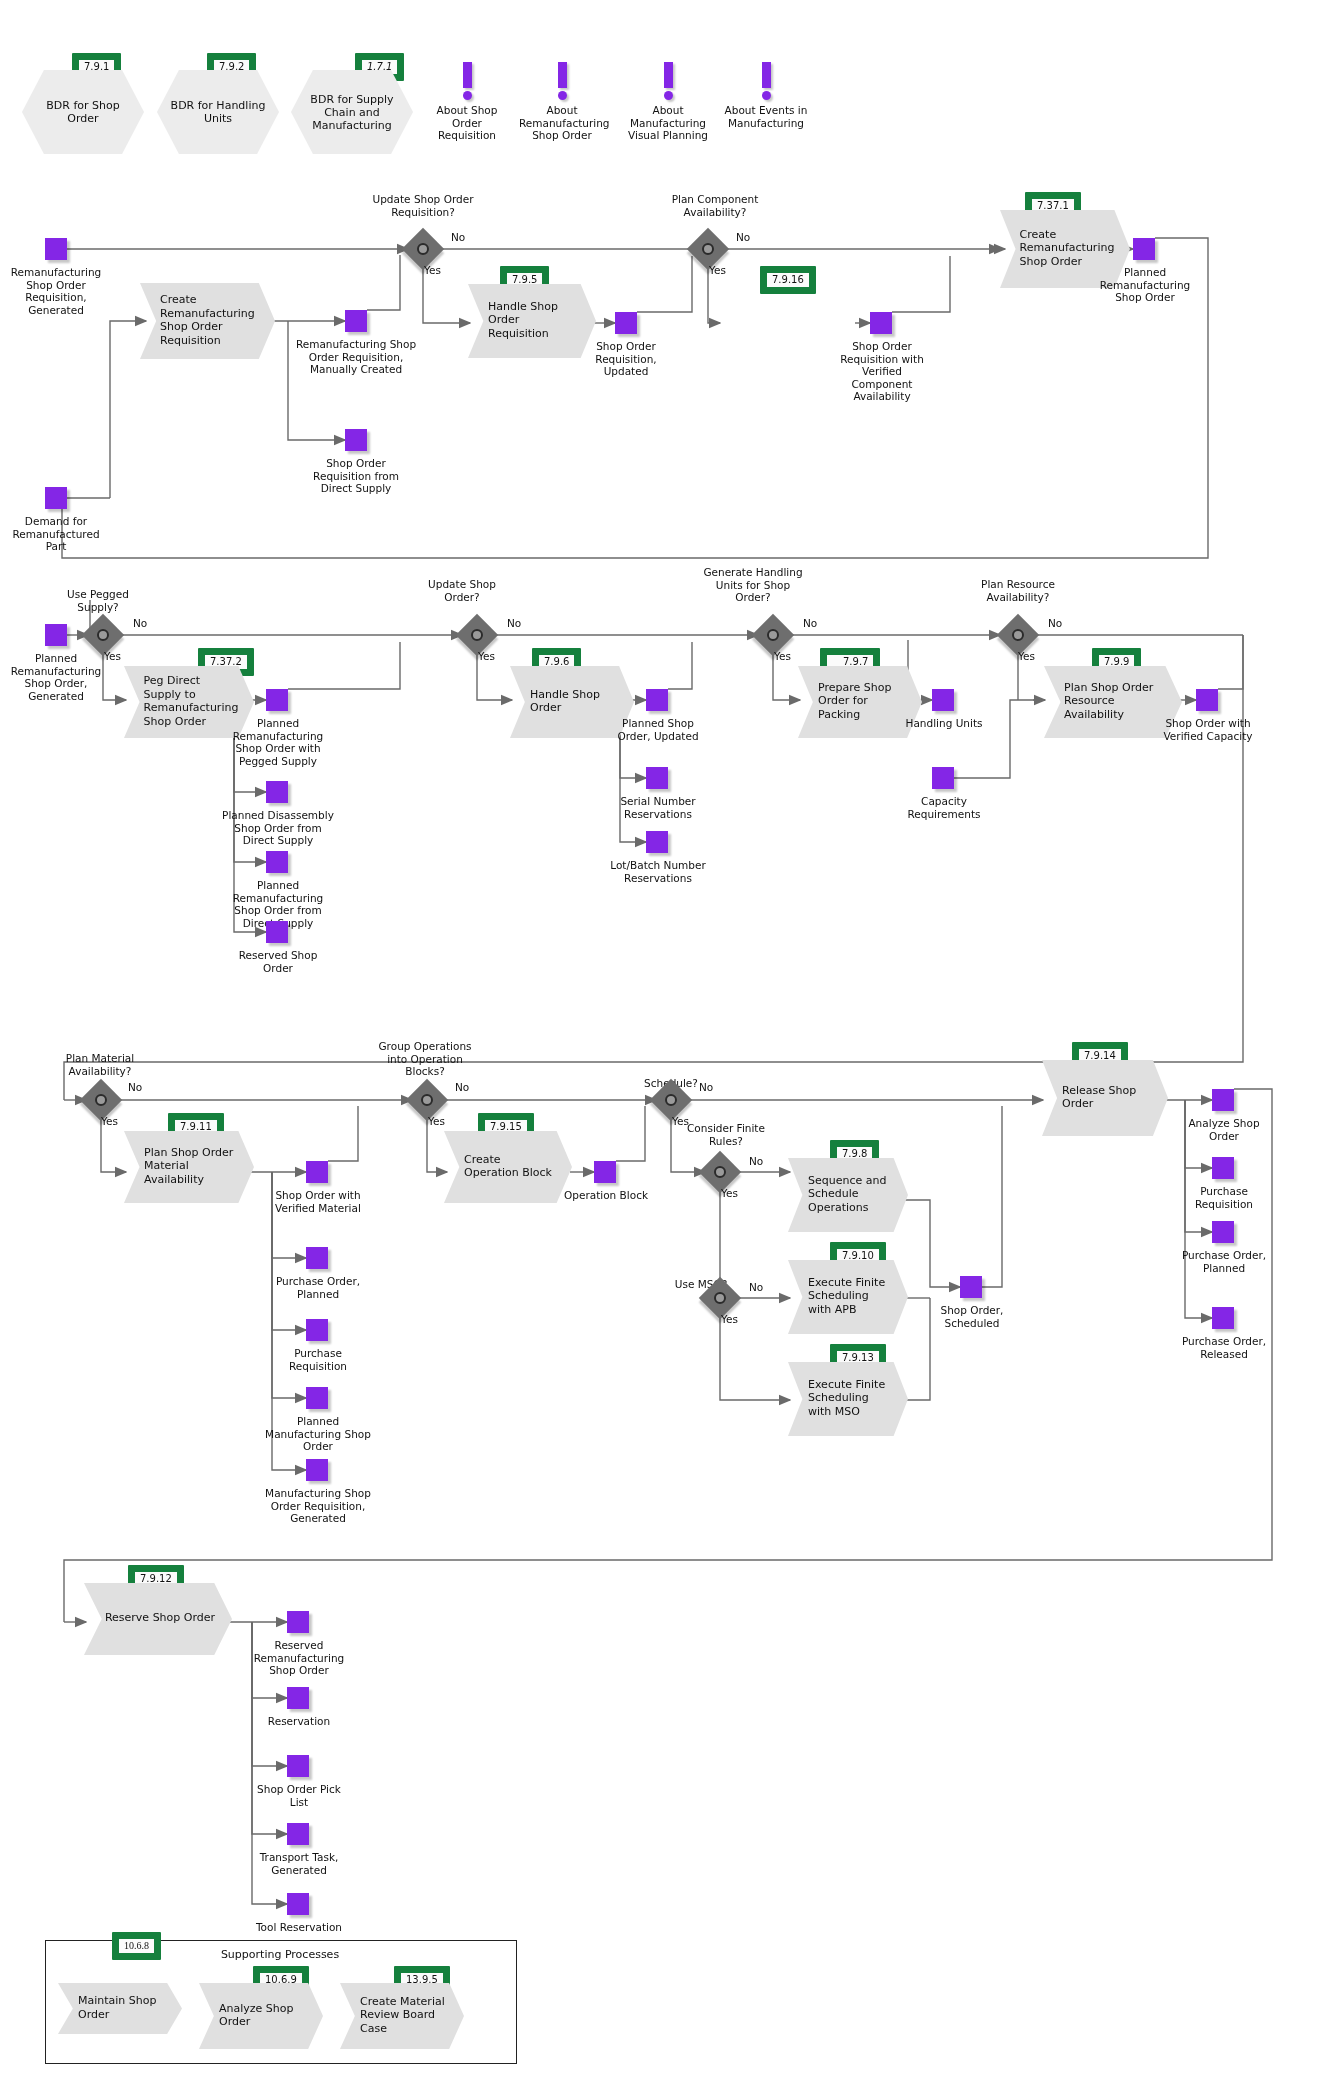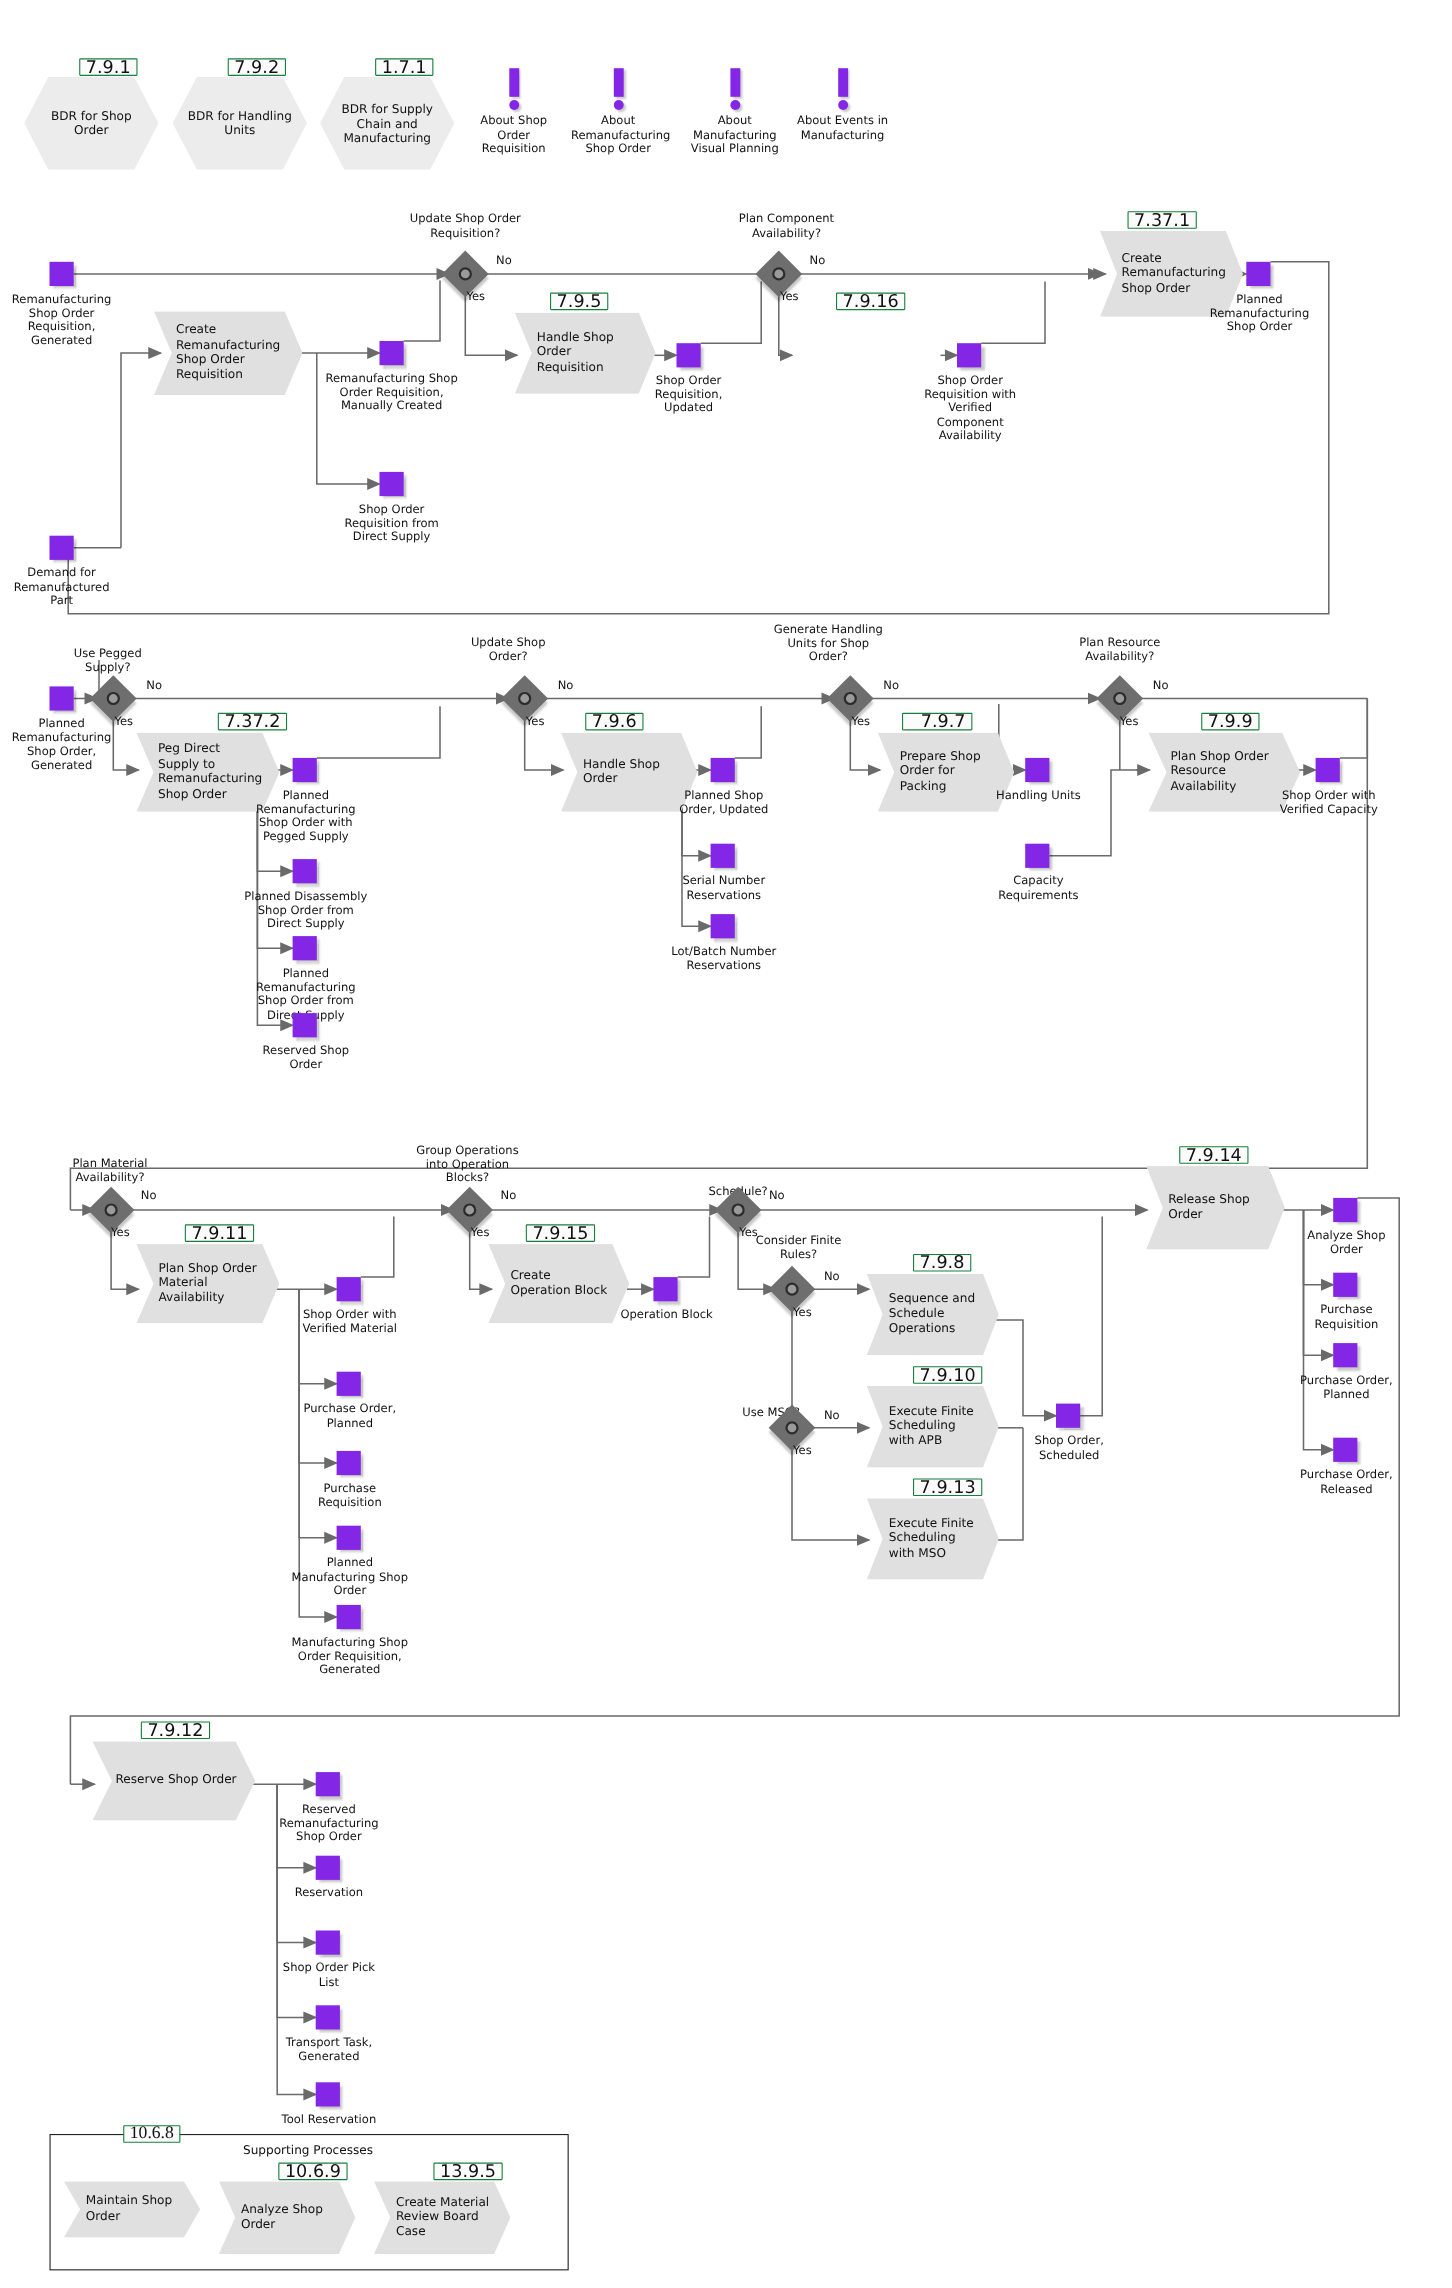--- a/index.html
+++ b/index.html
@@ -33,22 +33,22 @@
     position:absolute;background:#e0e0e0;
     clip-path:polygon(0% 0%,88% 0%,100% 50%,88% 100%,0% 100%,12% 50%);
     display:flex;align-items:center;justify-content:center;text-align:left;
     font-size:11px;line-height:13.5px;color:#111;box-sizing:border-box;
     padding:0 16px 2px 20px;
     filter:drop-shadow(3px 3px 2px rgba(0,0,0,.22));
   }
 
   
   .tag{
-    position:absolute;background:#fbfbfb;border:1px solid #15803d;
-    font-size:16px;line-height:12px;padding:1px 5px;color:#111;
+    position:absolute;background:#fbfbfb;border:7px solid #15803d;
+    font-size:10px;line-height:12px;padding:1px 5px;color:#111;
     white-space:nowrap;border-radius:1px;
   }
 
   
   .sq{
     position:absolute;width:22px;height:22px;background:#8426e6;
     box-shadow:3px 3px 2px rgba(0,0,0,.22);
   }
   .sqlbl{
     position:absolute;font-size:10.5px;line-height:12.5px;text-align:center;
@@ -239,21 +239,21 @@
     </g>
   </svg>
 
 
   <div class="tag" style="left:72px;top:53px;">7.9.1</div>
   <div class="hex" style="left:22px;top:70px;">BDR for Shop Order</div>
 
   <div class="tag" style="left:207px;top:53px;">7.9.2</div>
   <div class="hex" style="left:157px;top:70px;">BDR for Handling Units</div>
 
-  <div class="tag" style="left:341px;top:53px;">1.7.1</div>
+  <div class="tag" style="left:355px;top:53px;font-style:italic;">1.7.1</div>
   <div class="hex" style="left:291px;top:70px;">BDR for Supply Chain and Manufacturing</div>
 
   <div class="evt" style="left:424px;top:62px;">
     <div class="bang"></div>
     <div class="dot"></div>
     <div class="etxt">About Shop Order Requisition</div>
   </div>
   <div class="evt" style="left:519px;top:62px;">
     <div class="bang"></div>
     <div class="dot"></div>

